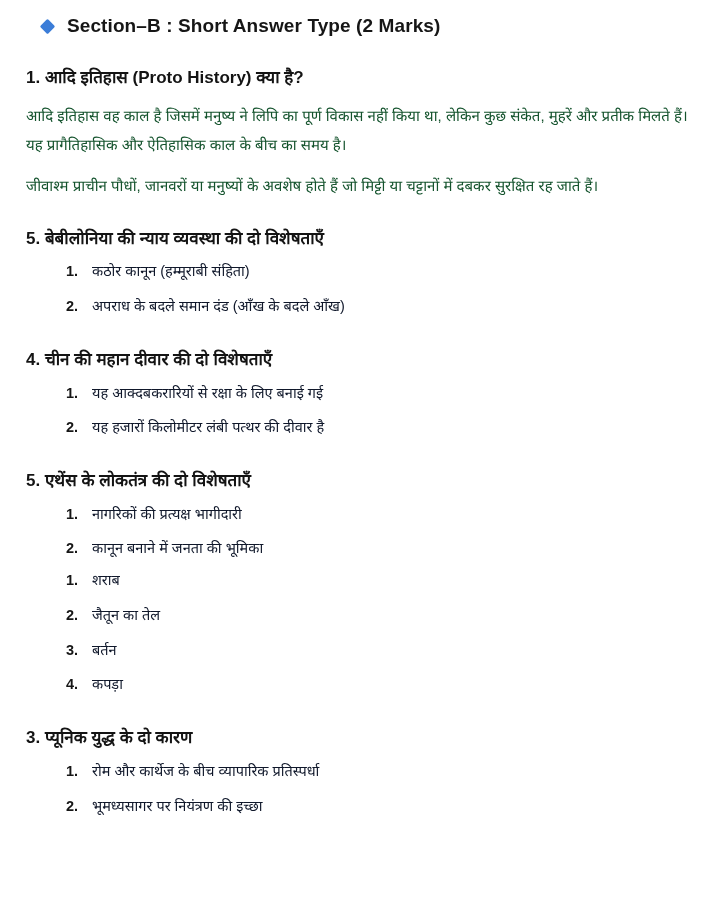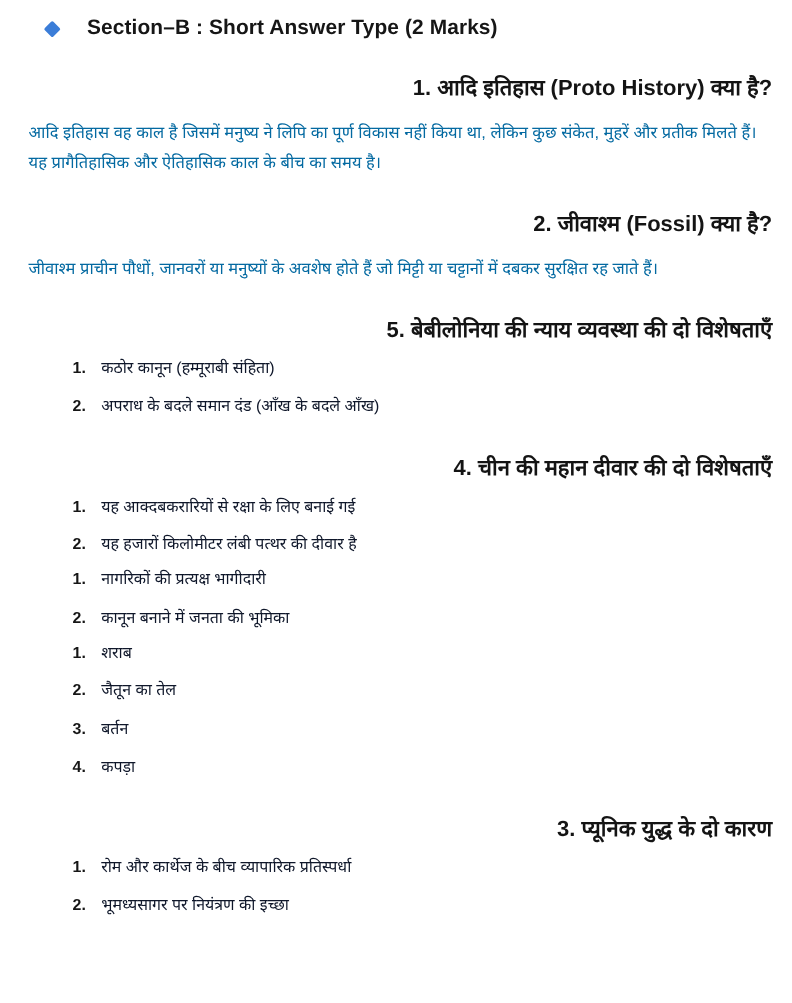--- a/index.html
+++ b/index.html
@@ -19,57 +19,56 @@
   .page {
     width: 720px;
     box-sizing: border-box;
     padding: 8px 18px 10px 26px;
   }
 
   
   .section-heading-row {
     display: flex;
     align-items: center;
-    gap: 26px;
+    gap: 14px;
     margin: 6px 0 4px 16px;
   }
   .diamond-bullet {
     width: 11px;
     height: 11px;
     flex: 0 0 11px;
     background: #3b7dd8;
     transform: rotate(45deg);
     border-radius: 1.5px;
   }
   .section-heading-text {
     font-size: 19px;
     font-weight: bold;
     letter-spacing: 0.1px;
     color: #161616;
     line-height: 1.3;
   }
 
   
   .q-heading {
-    font-size: 20px;
+    font-size: 17px;
     font-weight: bold;
     color: #141414;
     line-height: 1.45;
     margin: 26px 0 0 0;
-    text-align: right;
   }
   .q-heading.first {
     margin-top: 27px;
   }
 
   
   .q-answer {
     font-size: 15px;
     font-weight: 400;
-    color: #0369a1;
+    color: #14532d;
     line-height: 1.92;
     margin: 12px 0 0 0;
     max-width: 676px;
   }
 
   
   ol.q-list {
     margin: 10px 0 0 0;
     padding: 0 0 0 40px;
     list-style: none;
@@ -93,51 +92,50 @@
     left: 0;
     top: 0;
     font-weight: bold;
     font-size: 14.5px;
     color: #161616;
   }
 
   
   .q-heading.after-list {
     margin-top: 30px;
-    margin-left: 34px;
   }
 </style>
 </head>
 <body>
 
 <div class="page">
 
   <div class="section-heading-row">
     <span class="diamond-bullet"></span>
     <span class="section-heading-text">Section–B : Short Answer Type (2 Marks)</span>
   </div>
 
   <h3 class="q-heading first">1. आदि इतिहास (Proto History) क्या है?</h3>
   <p class="q-answer">आदि इतिहास वह काल है जिसमें मनुष्य ने लिपि का पूर्ण विकास नहीं किया था, लेकिन कुछ संकेत, मुहरें और प्रतीक मिलते हैं। यह प्रागैतिहासिक और ऐतिहासिक काल के बीच का समय है।</p>
 
-  <h3 class="q-heading">2. जीवाश्म (Fossil) क्या है?</h3>
   <p class="q-answer">जीवाश्म प्राचीन पौधों, जानवरों या मनुष्यों के अवशेष होते हैं जो मिट्टी या चट्टानों में दबकर सुरक्षित रह जाते हैं।</p>
 
   <h3 class="q-heading">5. बेबीलोनिया की न्याय व्यवस्था की दो विशेषताएँ</h3>
   <ol class="q-list">
     <li>कठोर कानून (हम्मूराबी संहिता)</li>
     <li>अपराध के बदले समान दंड (आँख के बदले आँख)</li>
   </ol>
 
   <h3 class="q-heading after-list">4. चीन की महान दीवार की दो विशेषताएँ</h3>
   <ol class="q-list">
     <li>यह आक्दबकरारियों से रक्षा के लिए बनाई गई</li>
     <li>यह हजारों किलोमीटर लंबी पत्थर की दीवार है</li>
   </ol>
 
+  <h3 class="q-heading after-list">5. एथेंस के लोकतंत्र की दो विशेषताएँ</h3>
   <ol class="q-list">
     <li>नागरिकों की प्रत्यक्ष भागीदारी</li>
     <li>कानून बनाने में जनता की भूमिका</li>
   </ol>
 
   <ol class="q-list">
     <li>शराब</li>
     <li>जैतून का तेल</li>
     <li>बर्तन</li>
     <li>कपड़ा</li>

